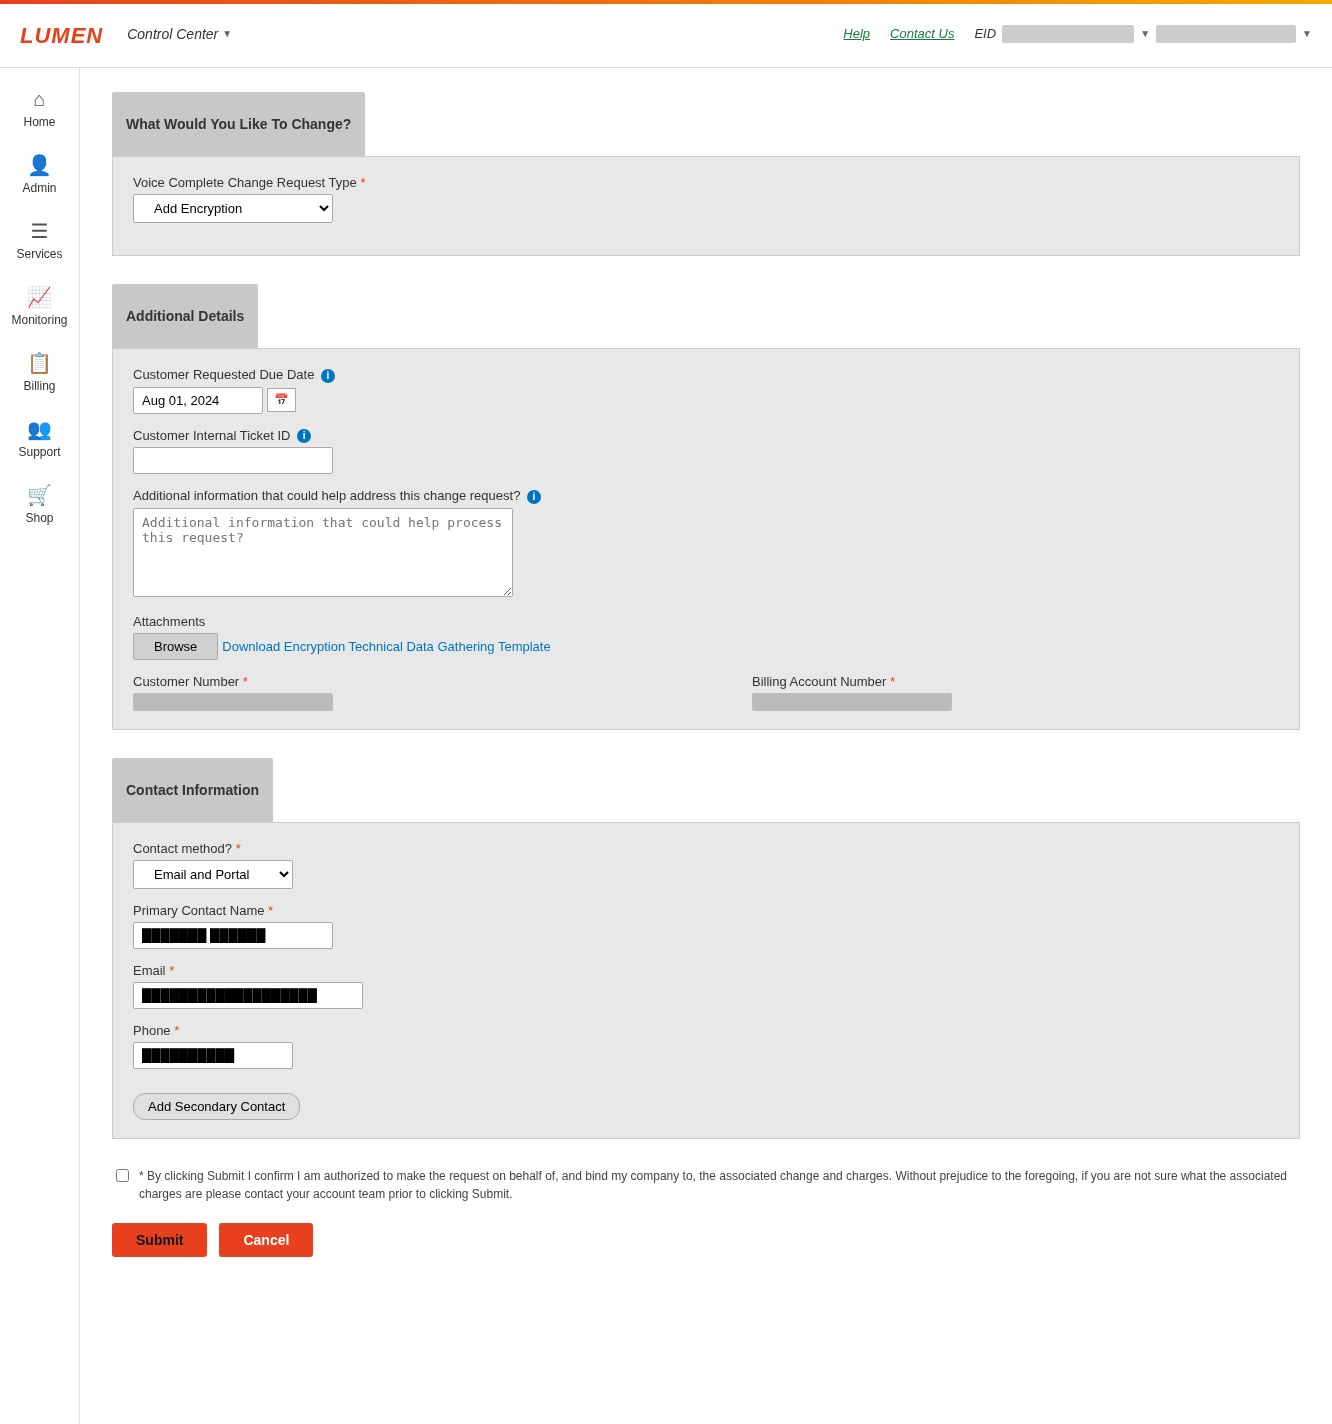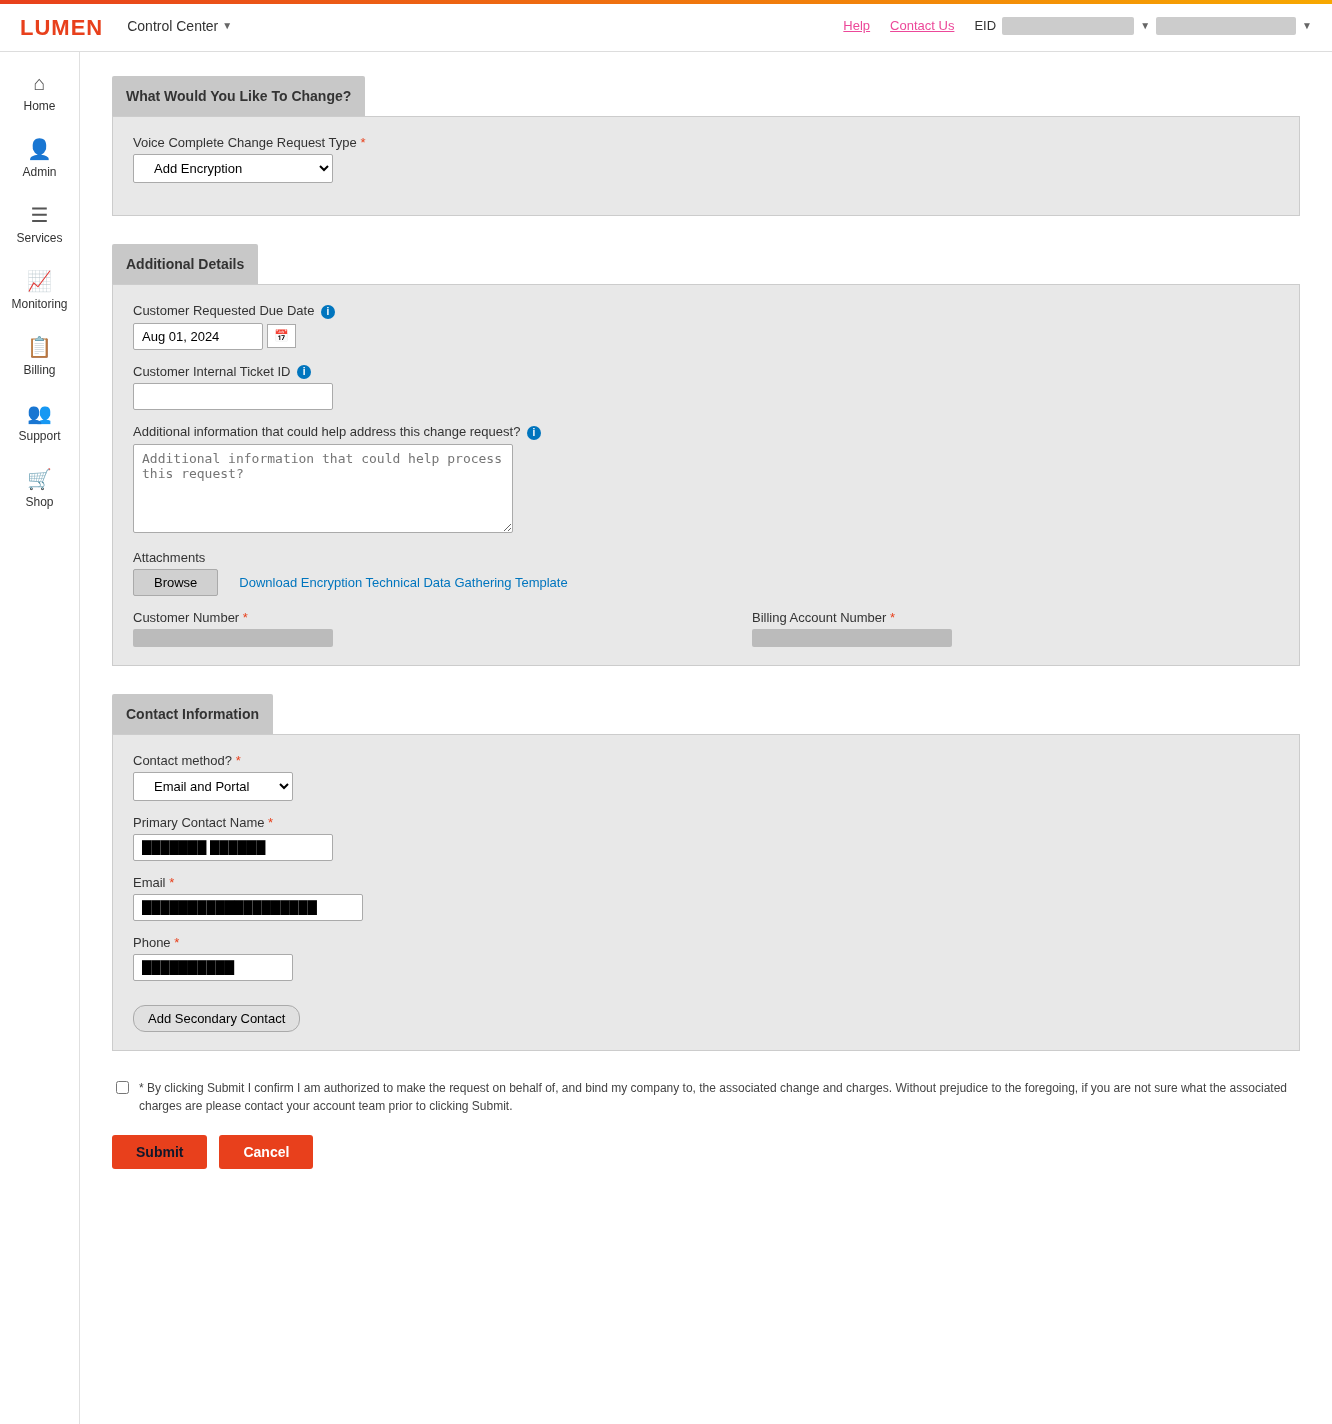--- a/index.html
+++ b/index.html
@@ -3,24 +3,25 @@
   <meta charset="utf-8">
   <style>
     * { box-sizing: border-box; margin: 0; padding: 0; }
     body { font-family: Arial, sans-serif; font-size: 13px; color: #333; background: #fff; }
 
     
     .header {
       display: flex;
       align-items: center;
       padding: 0 20px;
-      height: 52px;
+      height: 68px;
       background: #fff;
       border-bottom: 1px solid #ddd;
       position: relative;
+      font-style: italic;
     }
     .header-top-bar {
       position: absolute;
       top: 0; left: 0; right: 0;
       height: 4px;
       background: linear-gradient(to right, #e8401c, #f7a800);
     }
     .logo {
       font-size: 22px;
       font-weight: bold;
@@ -39,21 +40,21 @@
       cursor: pointer;
     }
     .chevron-down { font-size: 10px; color: #666; }
     .header-right {
       margin-left: auto;
       display: flex;
       align-items: center;
       gap: 20px;
     }
     .header-link {
-      color: #ec4899;
+      color: #15803d;
       text-decoration: underline;
       cursor: pointer;
       font-size: 13px;
     }
     .eid-area {
       display: flex;
       align-items: center;
       gap: 6px;
       font-size: 13px;
       color: #333;
@@ -105,21 +106,21 @@
       font-size: 22px;
       font-weight: bold;
       margin-bottom: 24px;
       color: #222;
     }
 
     
     .section { margin-bottom: 28px; }
     .section-header {
       background: #c8c8c8;
-      padding: 12px 14px;
+      padding: 24px 14px;
       font-size: 14px;
       font-weight: bold;
       color: #333;
       display: inline-block;
       border-radius: 2px 2px 0 0;
     }
     .section-body {
       background: #e8e8e8;
       padding: 18px 20px;
       border: 1px solid #ccc;
@@ -155,21 +156,21 @@
       border-radius: 2px;
       width: 100%;
       resize: vertical;
     }
     .form-row { margin-bottom: 14px; }
 
     
     .attachments-row {
       display: flex;
       align-items: center;
-      gap: 21px;
+      gap: 4px;
       margin-bottom: 14px;
     }
     .browse-btn {
       background: #d0d0d0;
       border: 1px solid #aaa;
       padding: 5px 20px;
       font-size: 13px;
       cursor: pointer;
       border-radius: 2px;
     }

